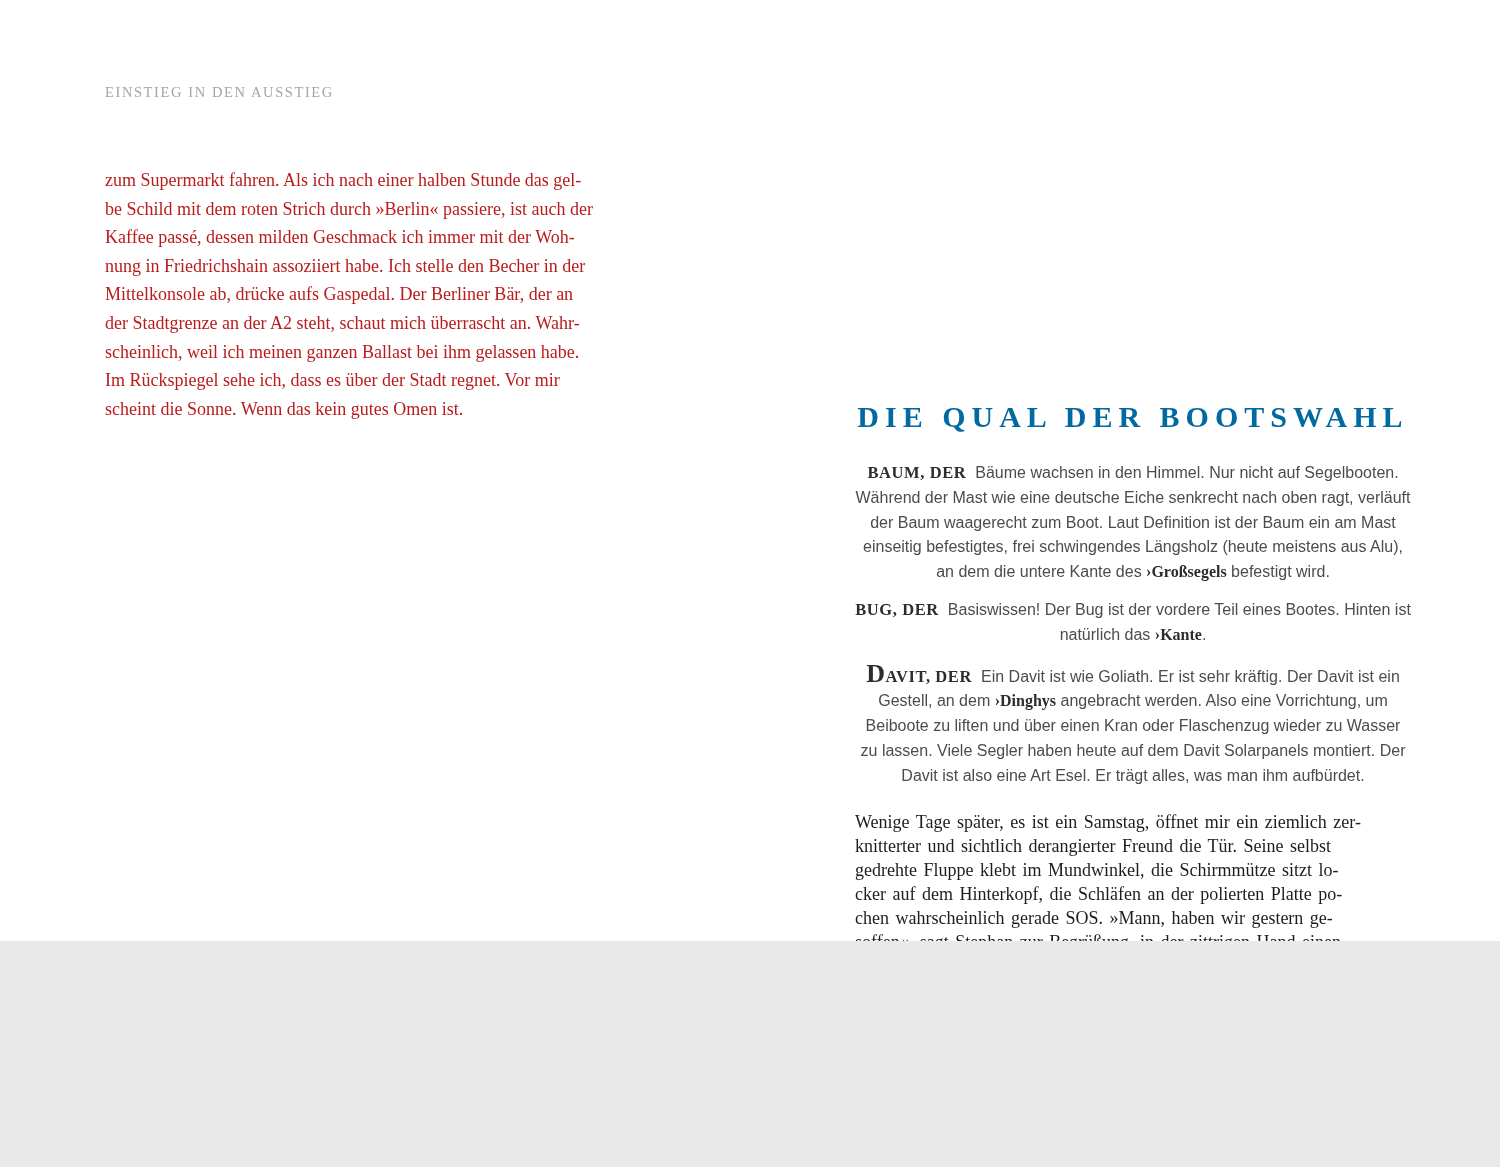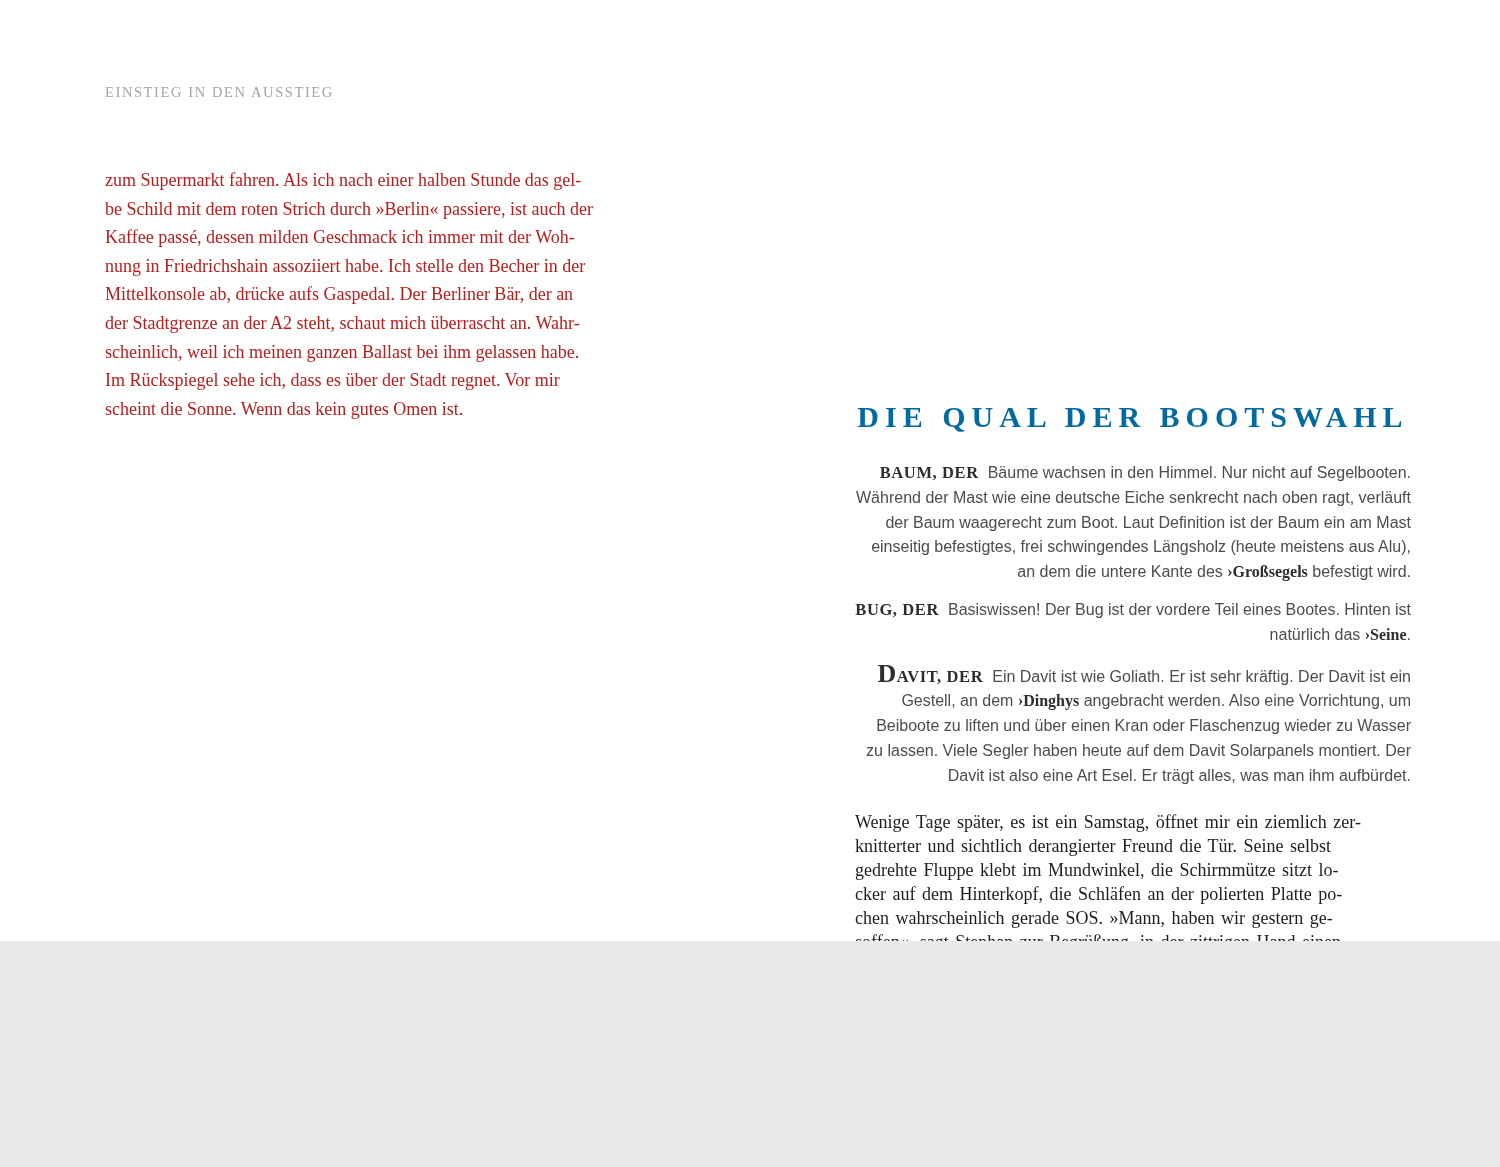--- a/index.html
+++ b/index.html
@@ -18,21 +18,21 @@
   .folio.left{left:105px;width:548px;}
   .folio.right{left:855px;width:552px;}
 
   
   .right-col{position:absolute;left:855px;top:400px;width:556px;}
   .chapter-title{margin:0 0 27px 0;
     font-family:"Liberation Serif",serif;font-weight:700;
     font-size:30px;letter-spacing:6px;color:#0369a1;text-align:center;}
 
   .entry{font-family:"Liberation Sans",sans-serif;font-size:16px;
-    line-height:24.8px;color:#4c4c4c;margin:0 0 13px 0;text-align:right;}
+    line-height:24.8px;color:#4c4c4c;margin:0 0 13px 0;text-align:center;}
   .term{font-family:"Liberation Serif",serif;font-weight:700;
     font-size:16.5px;letter-spacing:0.6px;color:#2e2d2b;margin-right:9px;}
   .term .initial{font-size:26px;line-height:1;}
   .xref{font-family:"Liberation Serif",serif;font-weight:700;color:#2e2d2b;}
 
   .right-paragraph{margin-top:21px;font-family:"Liberation Serif",serif;
     font-size:18px;line-height:24px;white-space:pre-line;word-spacing:2px;color:#1d1d1d;}
 </style>
 </head>
 <body>
@@ -51,21 +51,21 @@
 Im Rückspiegel sehe ich, dass es über der Stadt regnet. Vor mir
 scheint die Sonne. Wenn das kein gutes Omen ist.</div>
 
   <div class="folio left">– 38 –</div>
 
   <div class="right-col">
     <h1 class="chapter-title">DIE QUAL DER BOOTSWAHL</h1>
 
     <div>
         <div class="entry"><span class="term">BAUM, DER</span><span class="entry-text">Bäume wachsen in den Himmel. Nur nicht auf Segelbooten. Während der Mast wie eine deutsche Eiche senkrecht nach oben ragt, verläuft der Baum waagerecht zum Boot. Laut Definition ist der Baum ein am Mast einseitig befestigtes, frei schwingendes Längsholz (heute meistens aus Alu), an dem die untere Kante des </span><span class="xref">›Großsegels</span><span class="entry-text"> befestigt wird.</span></div>
-        <div class="entry"><span class="term">BUG, DER</span><span class="entry-text">Basiswissen! Der Bug ist der vordere Teil eines Bootes. Hinten ist natürlich das </span><span class="xref">›Seine</span><span class="entry-text">.</span></div>
+        <div class="entry"><span class="term">BUG, DER</span><span class="entry-text">Basiswissen! Der Bug ist der vordere Teil eines Bootes. Hinten ist natürlich das </span><span class="xref">›Kante</span><span class="entry-text">.</span></div>
         <div class="entry"><span class="term"><span class="initial">D</span>AVIT, DER</span><span class="entry-text">Ein Davit ist wie Goliath. Er ist sehr kräftig. Der Davit ist ein Gestell, an dem </span><span class="xref">›Dinghys</span><span class="entry-text"> angebracht werden. Also eine Vorrichtung, um Beiboote zu liften und über einen Kran oder Flaschenzug wieder zu Wasser zu lassen. Viele Segler haben heute auf dem Davit Solarpanels montiert. Der Davit ist also eine Art Esel. Er trägt alles, was man ihm aufbürdet.</span></div>
       </div>
 
     <div class="right-paragraph">Wenige Tage später, es ist ein Samstag, öffnet mir ein ziemlich zer-
 knitterter und sichtlich derangierter Freund die Tür. Seine selbst
 gedrehte Fluppe klebt im Mundwinkel, die Schirmmütze sitzt lo-
 cker auf dem Hinterkopf, die Schläfen an der polierten Platte po-
 chen wahrscheinlich gerade SOS. »Mann, haben wir gestern ge-
 soffen«, sagt Stephan zur Begrüßung, in der zittrigen Hand einen
 lauwarmen Kaffee. Aus dem Wohnzimmer winkt Jochen, der</div>

